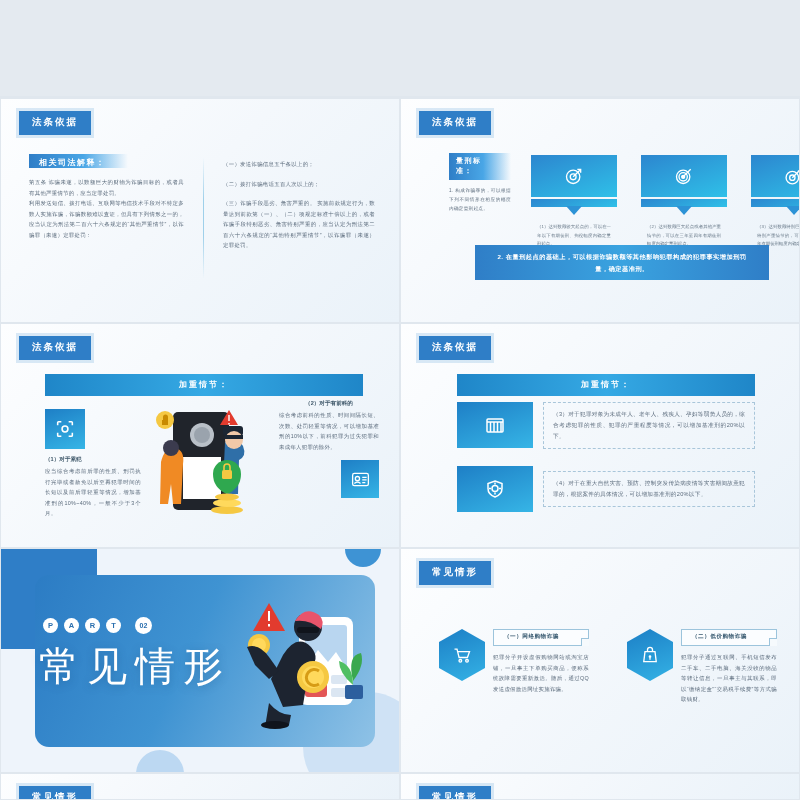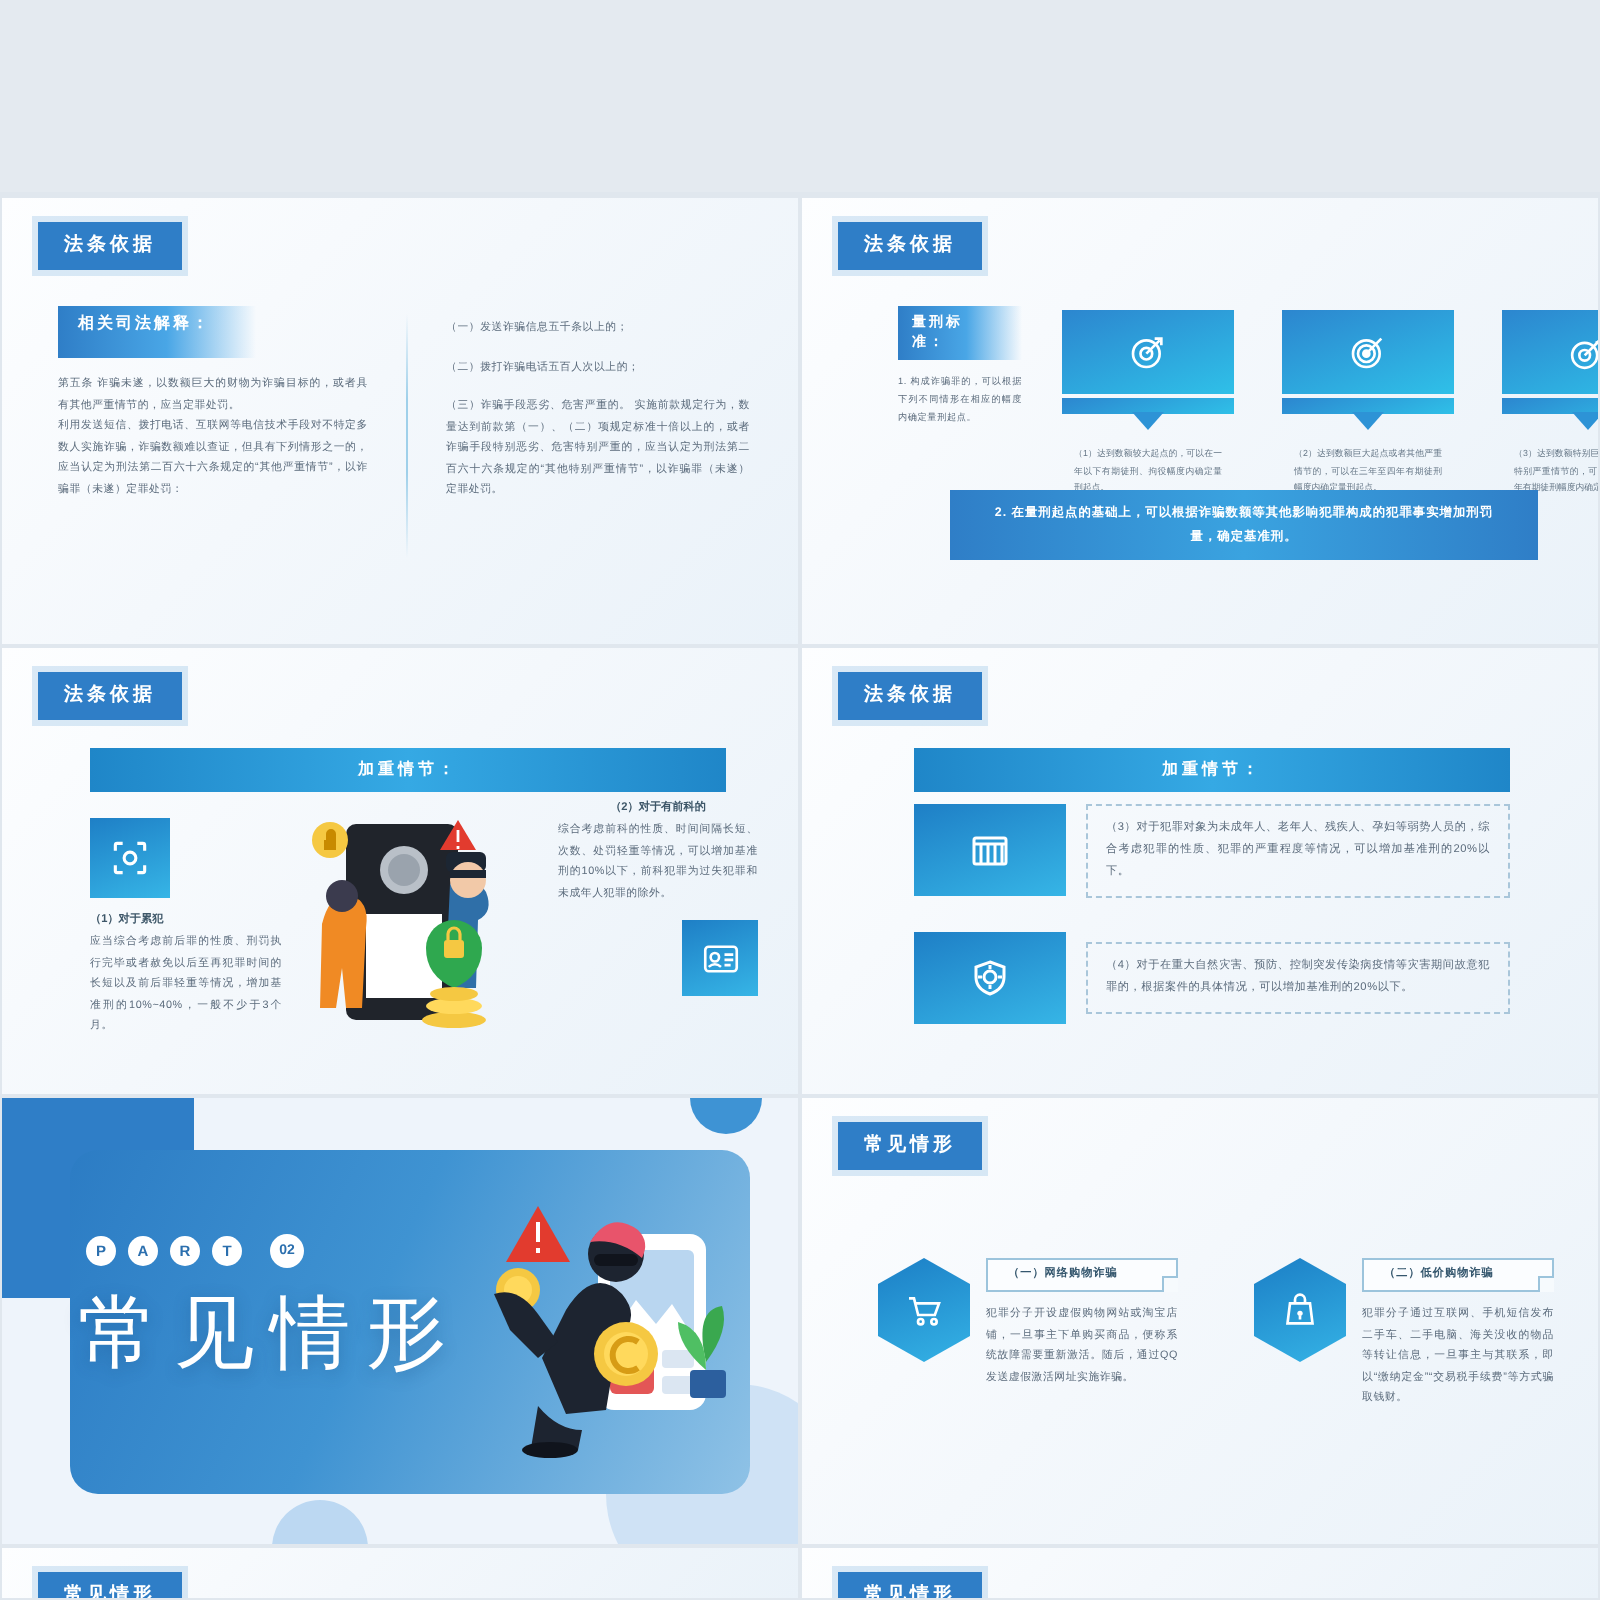--- a/index.html
+++ b/index.html
@@ -45,21 +45,21 @@
     letter-spacing: 0.3px;
     text-align: justify;
   }
   .sub-badge {
     display: inline-block;
     background: linear-gradient(90deg, #2f7ec7 0%, #49a6e6 55%, rgba(120,200,245,0) 100%);
     color: #fff;
     font-size: 8px;
     font-weight: bold;
     letter-spacing: 1.5px;
-    padding: 3px 22px 12px 10px;
+    padding: 3px 22px 0 10px;
   }
   .divider-v {
     position: absolute;
     width: 1px;
     background: linear-gradient(180deg, rgba(120,190,230,0) 0%, #9fd0ea 35%, #9fd0ea 65%, rgba(120,190,230,0) 100%);
   }
 
   
   .bubble {
     position: absolute;

